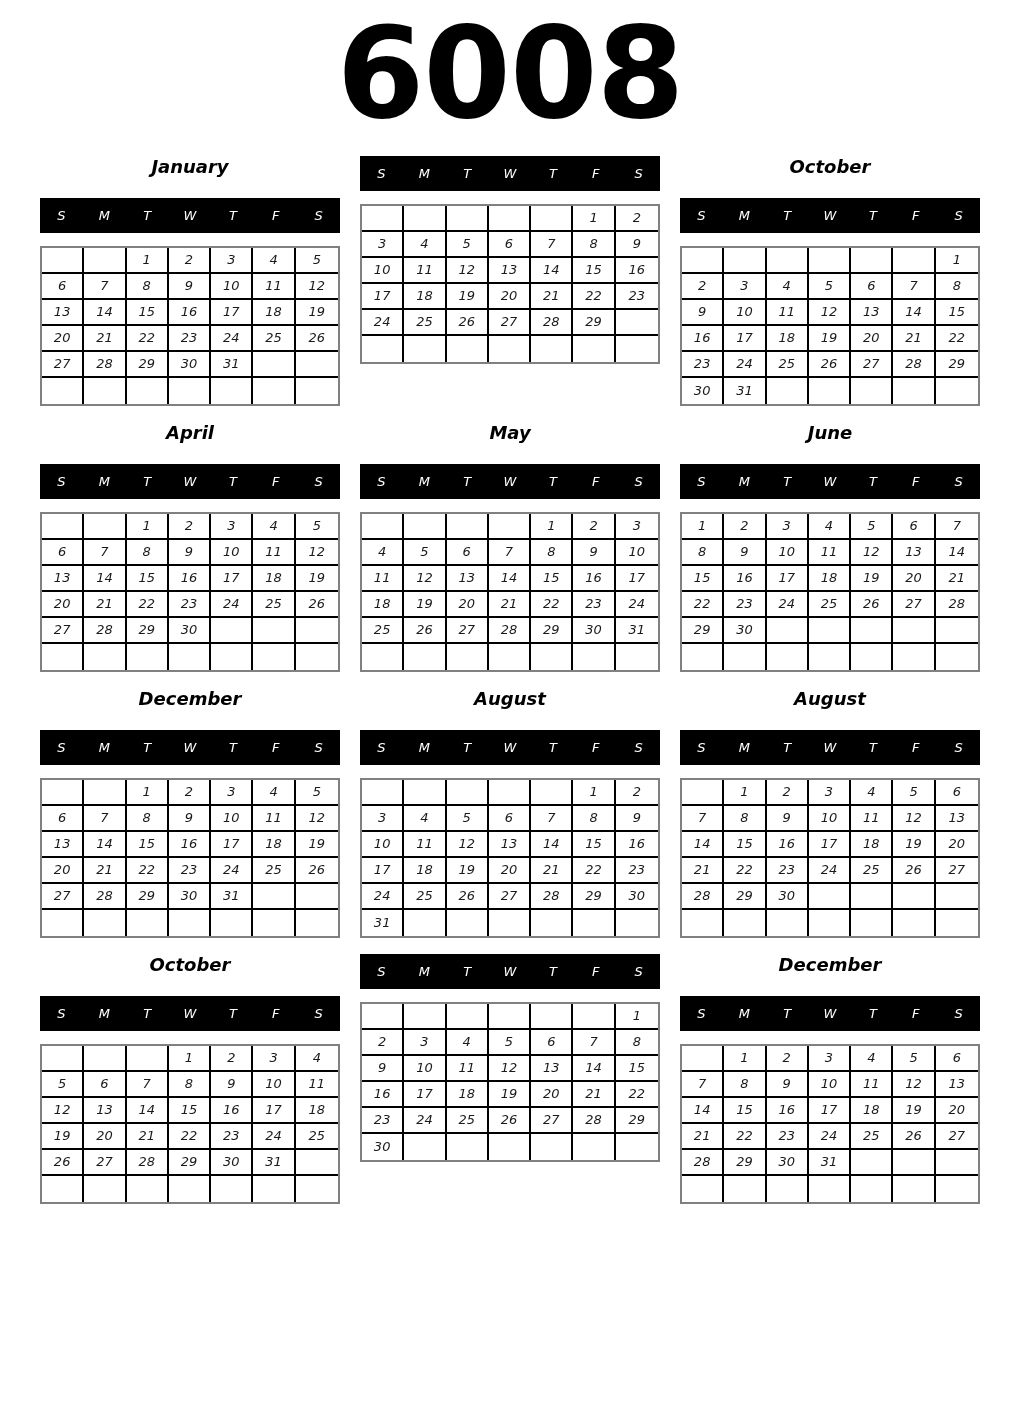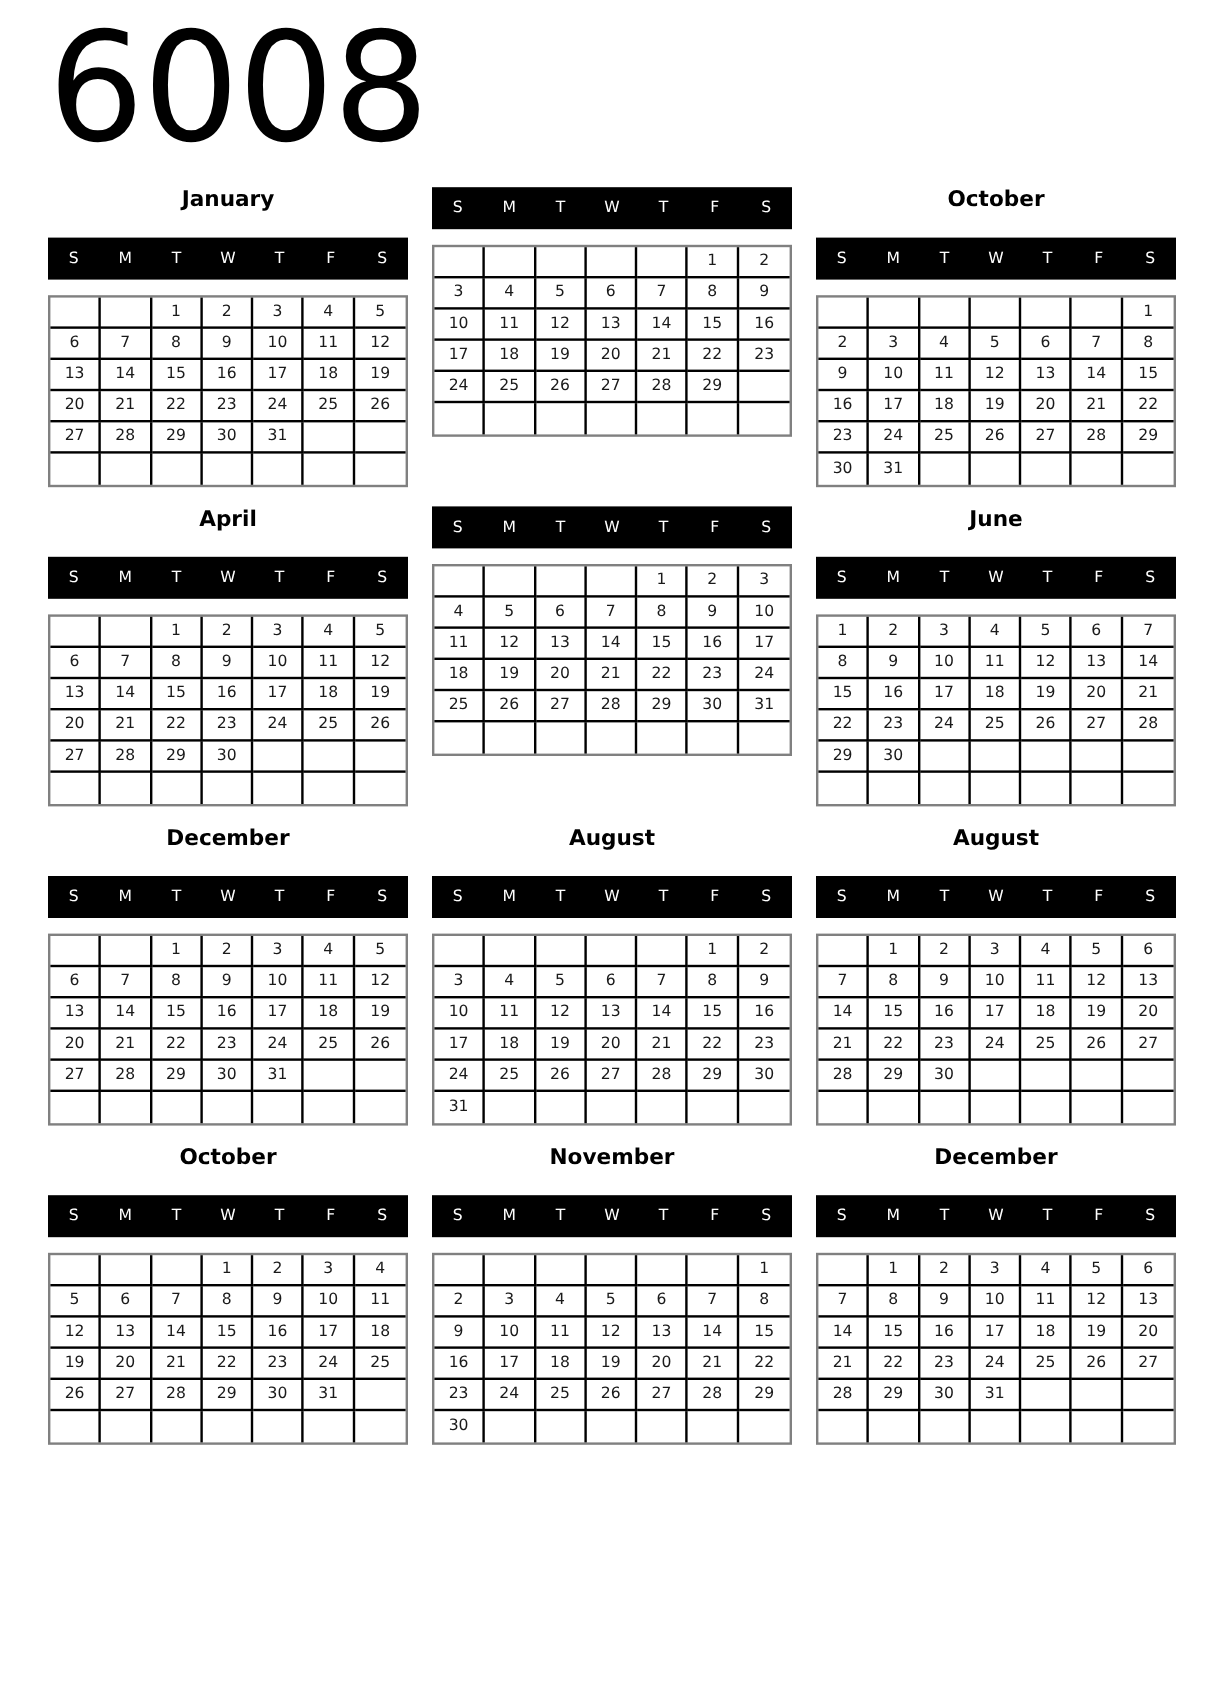--- a/index.html
+++ b/index.html
@@ -5,32 +5,33 @@
   * { margin: 0; padding: 0; box-sizing: border-box; }
   html, body {
     width: 1020px; height: 1412px;
     background: #ffffff;
     font-family: "DejaVu Sans", sans-serif;
     color: #1a1a1a;
   }
   .page { padding: 14px 40px 0 40px; }
   .year {
     font-size: 126px;
-    font-weight: normal;
+    font-weight: bold;
     line-height: 0.95;
-    text-align: left;
+    text-align: center;
     color: #000;
     margin-bottom: 22px;
     letter-spacing: -1px;
   }
   .calendar {
     display: grid;
     grid-template-columns: repeat(3, 1fr);
     column-gap: 20px;
     row-gap: 16px;
+    font-style: italic;
   }
   .month { width: 100%; }
   .month-name {
     font-size: 18px;
     font-weight: bold;
     text-align: center;
     color: #000;
     margin-bottom: 21px;
   }
   .day-header {
@@ -347,20 +348,21 @@
               <td></td>
               <td></td>
               <td></td>
               <td></td>
             </tr>
           </tbody>
         </table>
   </div>
 
   <div class="month">
+    <div class="month-name">May</div>
     <div class="day-header">
           <span>S</span>
           <span>M</span>
           <span>T</span>
           <span>W</span>
           <span>T</span>
           <span>F</span>
           <span>S</span>
         </div>
     <table class="month-grid">
@@ -772,21 +774,20 @@
               <td></td>
               <td></td>
               <td></td>
               <td></td>
             </tr>
           </tbody>
         </table>
   </div>
 
   <div class="month">
-    <div class="month-name">November</div>
     <div class="day-header">
           <span>S</span>
           <span>M</span>
           <span>T</span>
           <span>W</span>
           <span>T</span>
           <span>F</span>
           <span>S</span>
         </div>
     <table class="month-grid">

